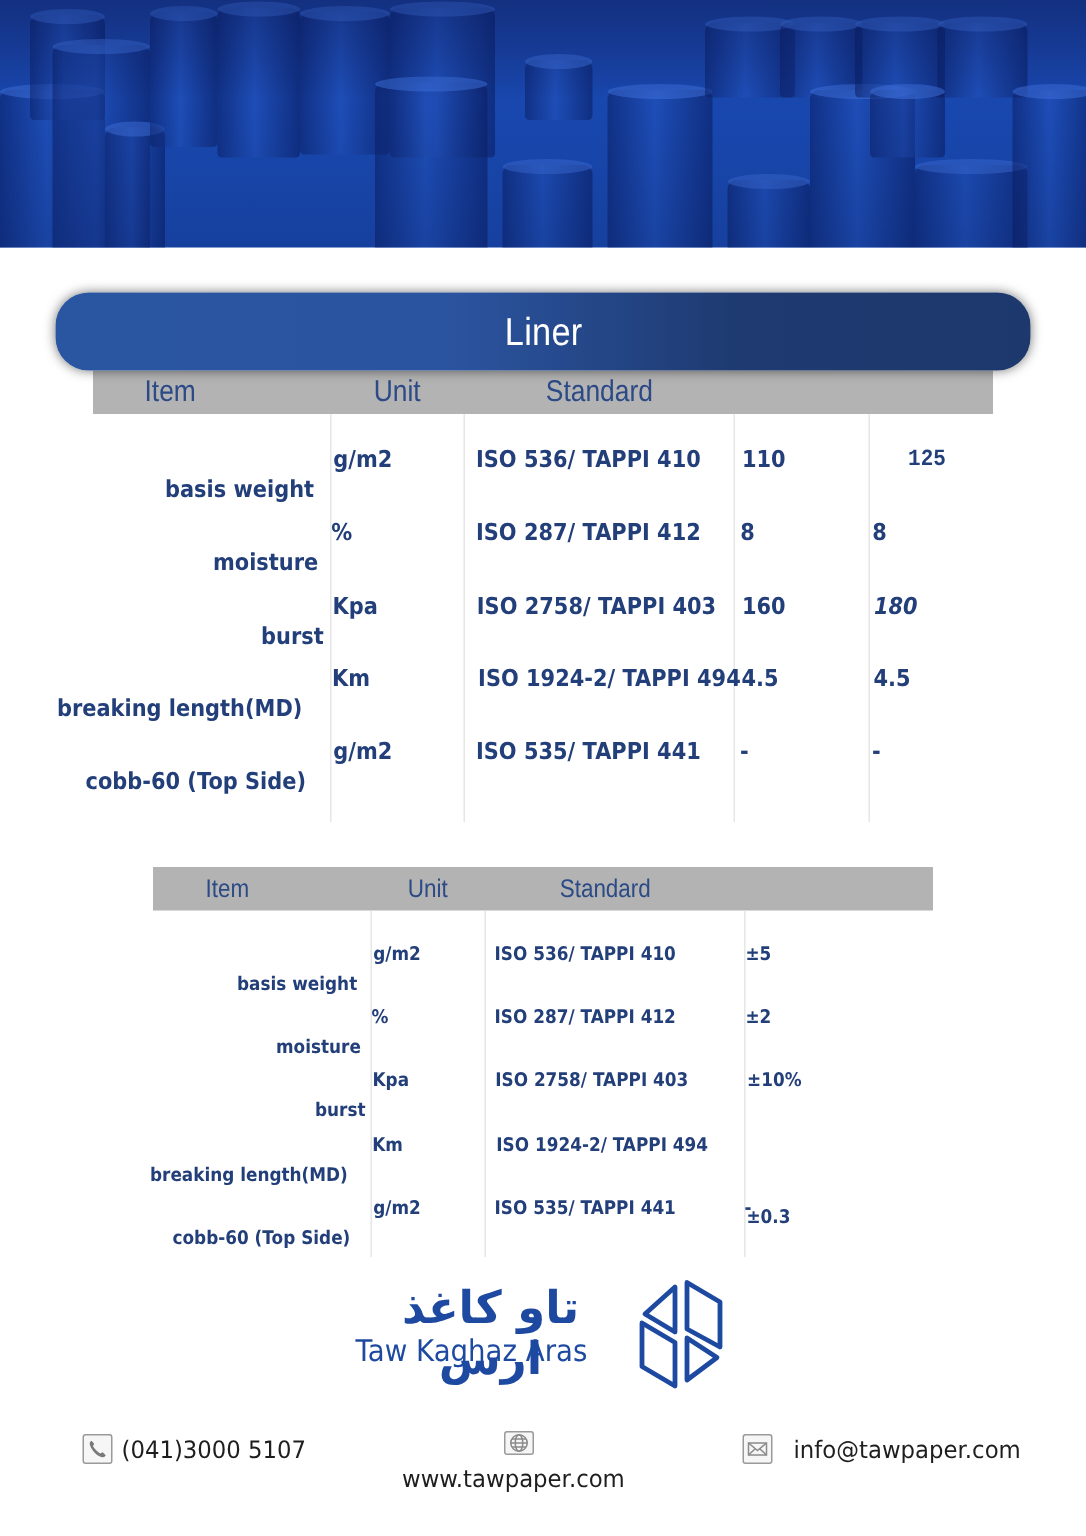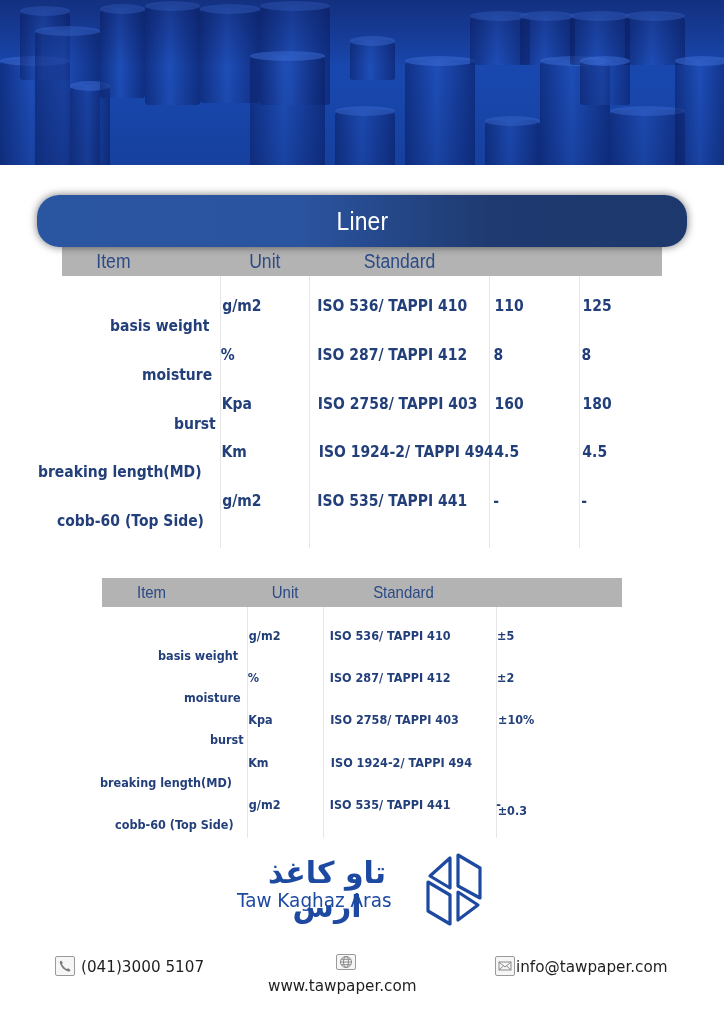--- a/index.html
+++ b/index.html
@@ -154,21 +154,21 @@
       </div>
     <div class="cell" style="left:220px;width:89px;">
         <span>g/m2</span>
       </div>
     <div class="cell" style="left:309px;width:180px;">
         <span>ISO 536/ TAPPI 410</span>
       </div>
     <div class="cell" style="left:493px;width:88px;">
         <span>110</span>
       </div>
-    <div class="cell" style="left:581px;width:86px;">
+    <div class="cell" style="left:604px;width:86px;font-family:Liberation Mono, monospace;">
         <span>125</span>
       </div>
   </div>
   <div class="row-t1" style="top:341px;height:28px;">
     <div class="cell left" style="left:65px;width:155px;">
         <span>moisture</span>
       </div>
     <div class="cell" style="left:220px;width:89px;">
         <span>%</span>
       </div>
@@ -188,21 +188,21 @@
       </div>
     <div class="cell" style="left:220px;width:89px;">
         <span>Kpa</span>
       </div>
     <div class="cell" style="left:309px;width:180px;">
         <span>ISO 2758/ TAPPI 403</span>
       </div>
     <div class="cell" style="left:493px;width:88px;">
         <span>160</span>
       </div>
-    <div class="cell" style="left:581px;width:86px;">
+    <div class="cell" style="left:581px;width:86px;font-style:italic;">
         <span>180</span>
       </div>
   </div>
   <div class="row-t1" style="top:438px;height:28px;">
     <div class="cell left" style="left:65px;width:155px;">
         <span>breaking length(MD)</span>
       </div>
     <div class="cell" style="left:220px;width:89px;">
         <span>Km</span>
       </div>
@@ -354,21 +354,21 @@
         <circle cx="7" cy="7" r="5.5"></circle>
         <ellipse cx="7" cy="7" rx="2.5" ry="5.5"></ellipse>
         <line x1="1.5" y1="7" x2="12.5" y2="7"></line>
         <line x1="2.3" y1="4.3" x2="11.7" y2="4.3"></line>
         <line x1="2.3" y1="9.7" x2="11.7" y2="9.7"></line>
       </svg>
   </span>
   <span class="txt">www.tawpaper.com</span>
 </div>
 
-<div class="footer-item" style="left:495px;gap:1px;">
+<div class="footer-item" style="left:495px;gap:14px;">
   <span class="ico">
     <svg width="14" height="12" viewBox="0 0 14 12" fill="none" stroke="#8a8a8a" stroke-width="1">
         <rect x="1" y="2" width="12" height="8"></rect>
         <polyline points="1,2 7,7 13,2"></polyline>
         <line x1="1" y1="10" x2="5.5" y2="5.8"></line>
         <line x1="13" y1="10" x2="8.5" y2="5.8"></line>
       </svg>
   </span>
   <span class="txt">info@tawpaper.com</span>
 </div>

